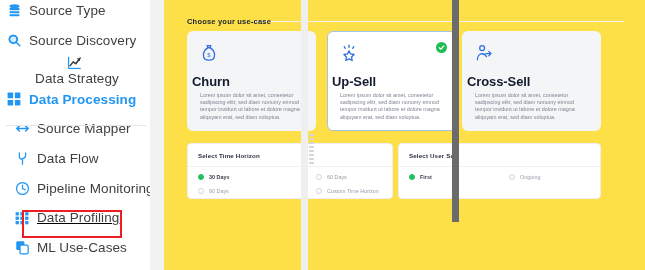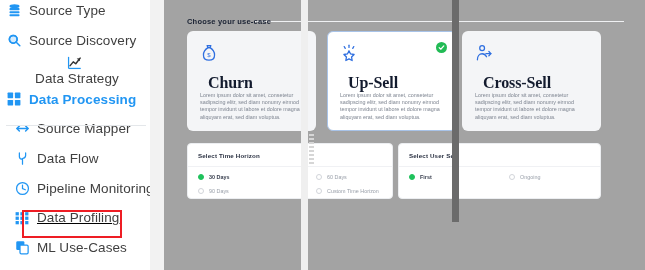--- a/index.html
+++ b/index.html
@@ -54,41 +54,41 @@
   }
   #splitter-grip{
     position:absolute;left:159px;top:134px;width:5px;height:30px;
     display:flex;flex-direction:column;justify-content:space-between;
   }
   #splitter-grip i{display:block;height:1.5px;background:#d6d6d6;}
 
   
   #main{
     position:absolute;left:164px;top:0;width:481px;height:270px;
-    background:#a3a3a3;overflow:hidden;
+    background:#fde047;overflow:hidden;
   }
   #top-rule{
     position:absolute;left:90px;top:21px;width:370px;height:1px;background:#f0f1f3;
   }
   #section-title{
     position:absolute;left:23px;top:17px;
     font-size:7.5px;font-weight:bold;color:#1a2233;letter-spacing:0.2px;
   }
 
   
   #cards{position:absolute;left:23px;top:31px;width:414px;height:100px;}
   .card{
     position:absolute;top:0;height:100px;box-sizing:border-box;
     background:#f4f5f7;border-radius:6px;border:1px solid transparent;
   }
   .card.selected{background:#ffffff;border:1.2px solid #a8c3e8;}
   .card-ico{position:absolute;left:12px;top:12px;width:18px;height:18px;}
   .card-title{
-    position:absolute;left:20px;top:42px;
-    font-size:16px;font-weight:bold;color:#131b2e;letter-spacing:-0.1px;font-family:Liberation Serif, serif;
+    position:absolute;left:4px;top:42px;
+    font-size:13px;font-weight:bold;color:#131b2e;letter-spacing:-0.1px;
   }
   .card-desc{
     position:absolute;left:12px;top:60px;right:10px;
     font-size:5.4px;line-height:7.2px;color:#7e8591;
   }
   .check-badge{
     position:absolute;right:9px;top:10px;width:11px;height:11px;border-radius:50%;
     background:#22bb55;display:flex;align-items:center;justify-content:center;
   }
 

